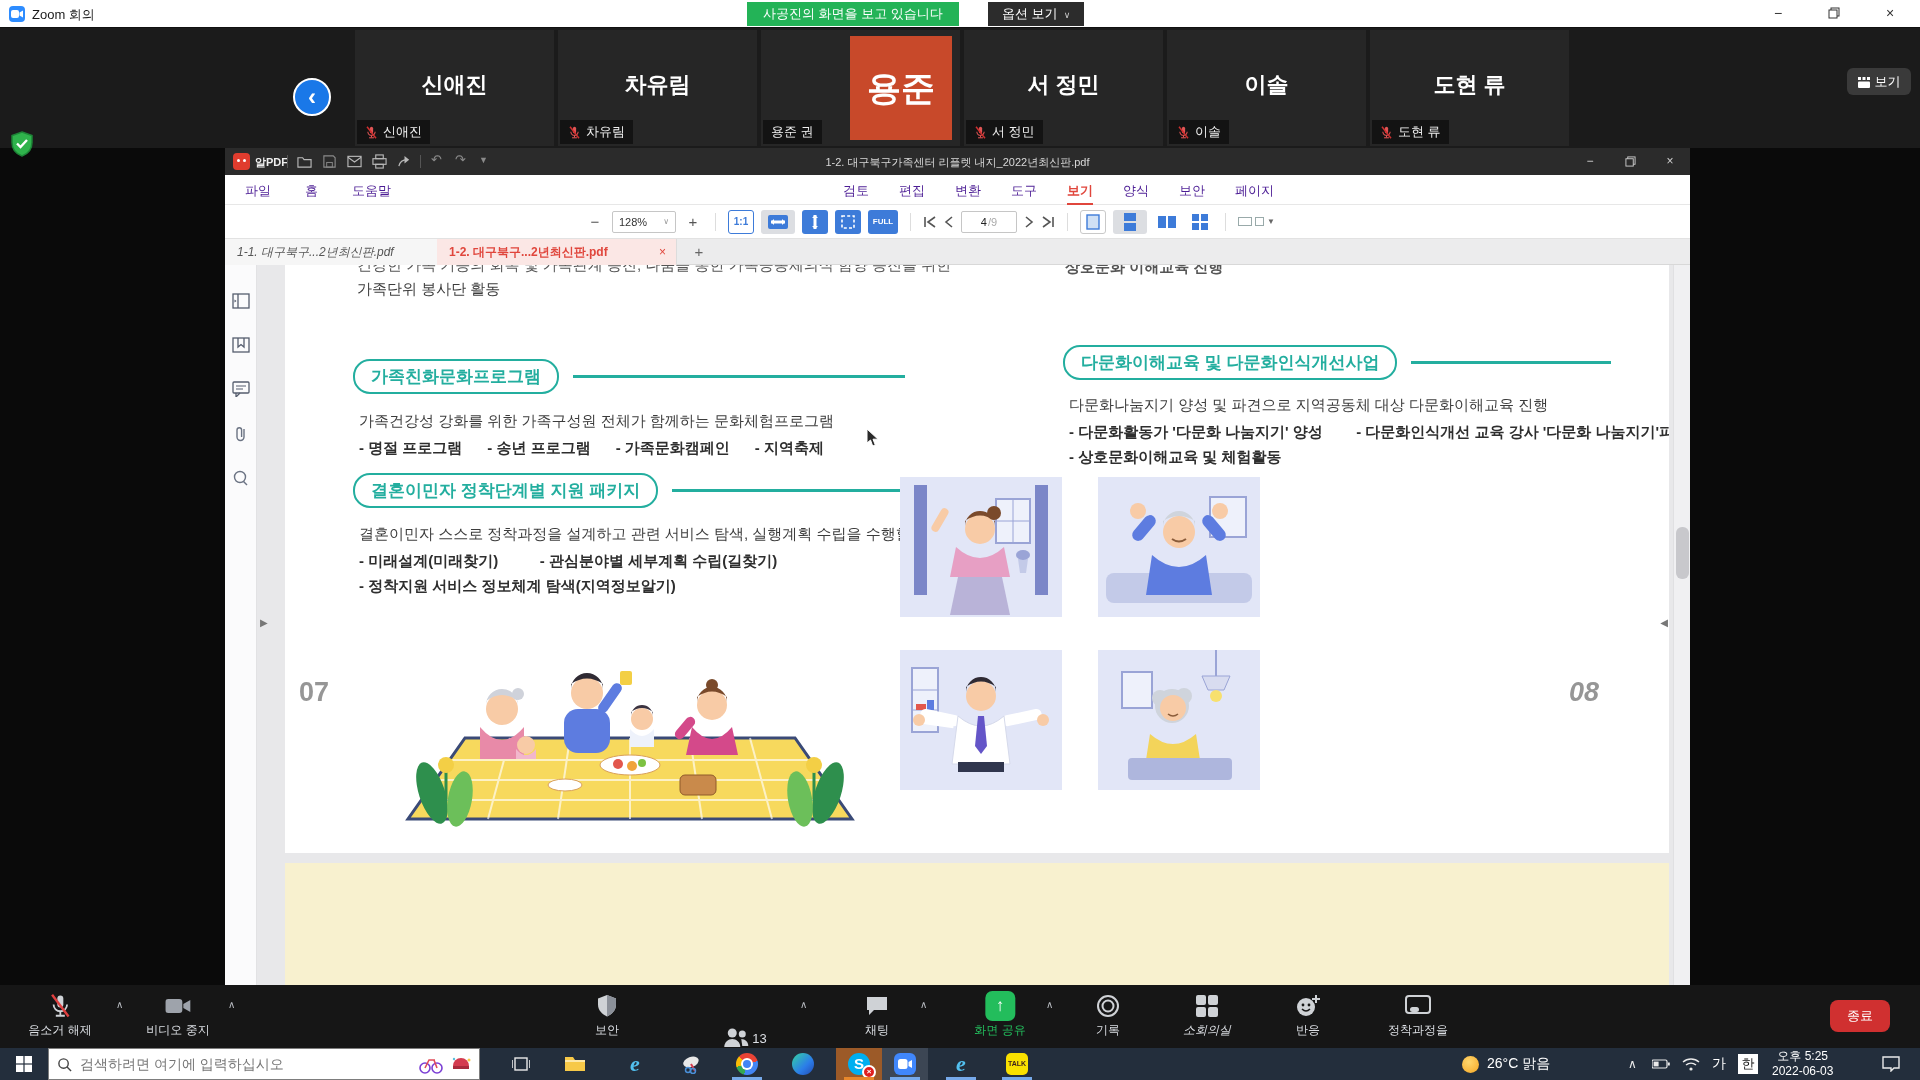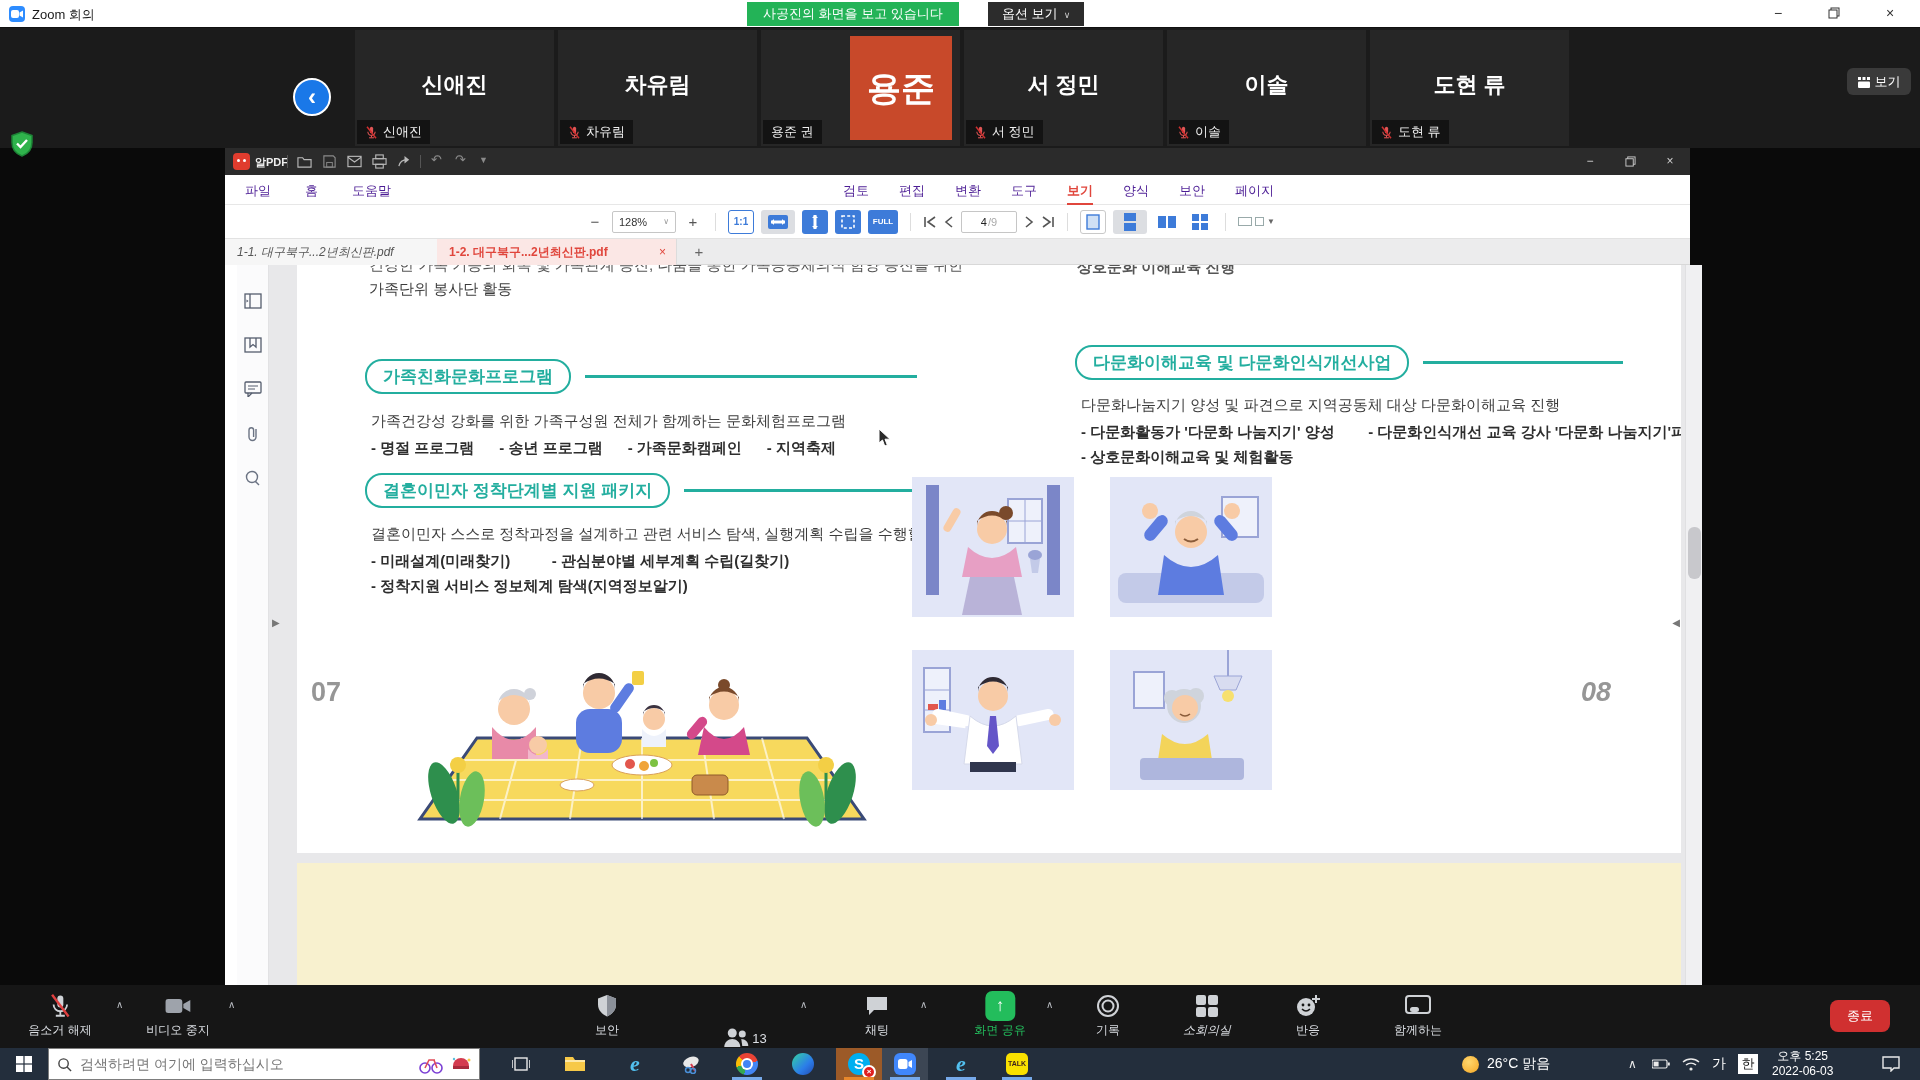--- a/index.html
+++ b/index.html
@@ -66,21 +66,21 @@
   .lay .r1 { width:14px; height:9px; border:1px solid #9aa; } .lay .r2 { width:9px; height:9px; border:1px solid #9aa; }
   .lay .crt { color:#666; font-size:8px; }
 
   .ptabs { position:absolute; left:0; top:91px; width:100%; height:26px; background:#ececed; border-bottom:1px solid #d8d8d8; }
   .tab { position:absolute; top:0; height:26px; font-size:12px; line-height:26px; padding:0 12px; cursor:pointer; border-right:1px solid #dcdcdc; }
   .tab1 { left:0; width:236px; background:#f6f6f6; color:#555;font-style:italic; }
   .tab2 { left:212px; width:240px; background:#fbe7e5; color:#e0463c; font-weight:bold; }
   .tabx { position:absolute; right:10px; top:0; color:#e0463c; cursor:pointer; font-weight:normal; }
   .tabplus { position:absolute; left:462px; top:0; width:24px; text-align:center; color:#666; font-size:15px; line-height:26px; cursor:pointer; }
 
-  .pbody { position:absolute; left:12px; top:117px; width:100%; height:720px; }
+  .pbody { position:absolute; left:0; top:117px; width:100%; height:720px; }
   .psidebar { position:absolute; left:0; top:0; width:32px; height:100%; background:#fbfbfc; border-right:1px solid #e2e2e4; }
   .sico { position:absolute; left:7px; cursor:pointer; }
   .pcontent { position:absolute; left:32px; top:0; width:1433px; height:720px; background:#e8e8ea; overflow:hidden; }
   .pagewhite { position:absolute; left:28px; top:0; width:1384px; height:588px; background:#fff; overflow:hidden; }
   .pageyellow { position:absolute; left:28px; top:598px; width:1384px; height:122px; background:#f8f1cf; }
   .vscroll { position:absolute; right:0; top:0; width:17px; height:100%; background:#f0f0f2; border-left:1px solid #e0e0e2; }
   .vthumb { position:absolute; left:2px; top:262px; width:13px; height:52px; background:#c8c8cc; border-radius:6px; }
   .edgearrow { position:absolute; color:#777; font-size:10px; cursor:pointer; }
 
   
@@ -275,20 +275,21 @@
               <rect x="4" y="11" width="8" height="4" fill="none" stroke="#b9b9b9" stroke-width="1.2"></rect>
             </svg></div>
         <div class="tico" style="left:172px;"><svg width="15" height="15" viewBox="0 0 16 16">
               <path d="M2 13c1-5 5-7 9-7" fill="none" stroke="#b9b9b9" stroke-width="1.3"></path>
               <path d="M8 2l5 4-5 4z" fill="#b9b9b9"></path>
             </svg></div>
         <div class="tsep" style="left:195px;"></div>
         <div class="tundo" style="left:206px;">↶</div>
         <div class="tundo" style="left:230px;">↷</div>
         <div class="tundo" style="left:254px; font-size:9px; top:7px;">▼</div>
+        <div class="ptitle">1-2. 대구북구가족센터 리플렛 내지_2022년최신판.pdf</div>
         <div class="pwctl" style="right:80px;">−</div>
         <div class="pwctl" style="right:40px; padding-top:8px; line-height:0;"><svg width="11" height="11" viewBox="0 0 12 12">
               <rect x="3" y="1" width="8" height="8" fill="none" stroke="#cfcfcf"></rect>
               <rect x="1" y="3" width="8" height="8" fill="#2b2b2b" stroke="#cfcfcf"></rect>
             </svg></div>
         <div class="pwctl" style="right:0;">×</div>
       </div>
 
       <div class="pmenu">
         <div class="mgroupL">
@@ -710,21 +711,21 @@
         </div>
       <div class="lbl">반응</div>
     </div>
     <div class="zt" style="left:1418px;">
       <div class="ic">
           <svg width="26" height="22" viewBox="0 0 26 22">
             <rect x="1" y="1" width="24" height="17" rx="3" fill="none" stroke="#cfd2d6" stroke-width="2"></rect>
             <rect x="5" y="12" width="9" height="5" rx="2.5" fill="#cfd2d6"></rect>
           </svg>
         </div>
-      <div class="lbl">함께하는</div>
+      <div class="lbl">정착과정을</div>
     </div>
     <div class="endbtn">종료</div>
   </div>
 
   <div class="taskbar">
     <div class="tstart">
       <svg width="16" height="16" viewBox="0 0 16 16">
           <rect x="0" y="0" width="7.4" height="7.4" fill="#fff"></rect>
           <rect x="8.6" y="0" width="7.4" height="7.4" fill="#fff"></rect>
           <rect x="0" y="8.6" width="7.4" height="7.4" fill="#fff"></rect>

